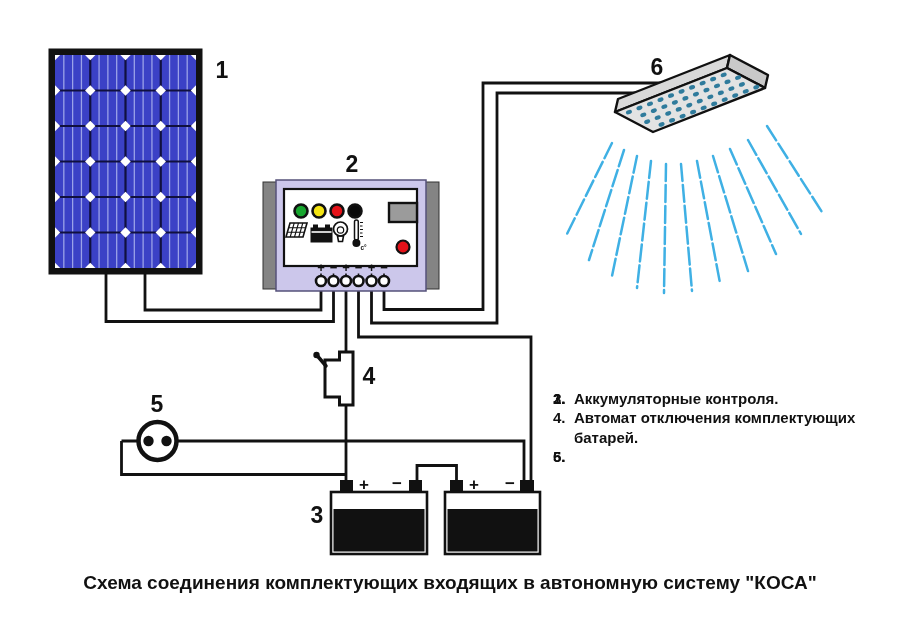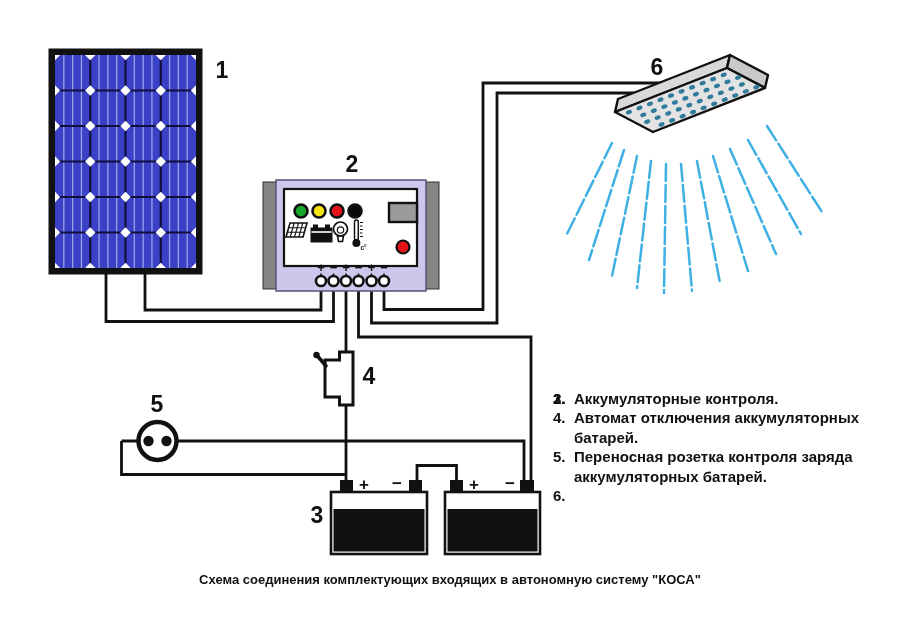--- a/index.html
+++ b/index.html
@@ -8,21 +8,21 @@
   svg{position:absolute;left:0;top:0;}
   .wire{stroke:#111;stroke-width:2.8;fill:none;}
   .num-label{font:bold 23px "Liberation Sans",sans-serif;fill:#111;text-anchor:middle;}
   .sign{font:bold 13px "Liberation Sans",sans-serif;fill:#111;text-anchor:middle;}
   .bsign{font:bold 17px "Liberation Sans",sans-serif;fill:#111;text-anchor:middle;}
   .legend{position:absolute;left:553px;top:389px;width:330px;
           font-size:15px;font-weight:bold;line-height:19.4px;color:#111;}
   .legend-item{position:relative;padding-left:21px;}
   .legend-item .num{position:absolute;left:0;top:0;}
   .caption{position:absolute;left:0;top:572px;width:900px;text-align:center;
-           font-size:13px;font-weight:bold;color:#111;}
+           font-size:19px;font-weight:bold;color:#111;}
 </style>
 </head>
 <body>
 
 <div id="canvas">
 <svg width="900" height="635" viewBox="0 0 900 635">
 
   <g>
     <path class="wire" d="M145,268 V310 H321 V286"></path>
     <path class="wire" d="M106,268 V321.5 H333.5 V286"></path>
@@ -262,24 +262,24 @@
   <div class="legend-item">
     <span class="num">1.</span>
   </div>
   <div class="legend-item">
     <span class="num">2.</span>
   </div>
   <div class="legend-item">
     <span class="num">3.</span><span>Аккумуляторные контроля.</span>
   </div>
   <div class="legend-item">
-    <span class="num">4.</span><span>Автомат отключения аккумуляторных батарей.</span>
-  </div>
-  <div class="legend-item">
-    <span class="num">5.</span><span>Переносная розетка контроля заряда аккумуляторных батарей.</span>
+    <span class="num">4.</span><span>Автомат отключения комплектующих батарей.</span>
+  </div>
+  <div class="legend-item">
+    <span class="num">5.</span>
   </div>
   <div class="legend-item">
     <span class="num">6.</span>
   </div>
 </div>
 
 <div class="caption">Схема соединения комплектующих входящих в автономную систему "КОСА"</div>
 </div>
 
 </body></html>

